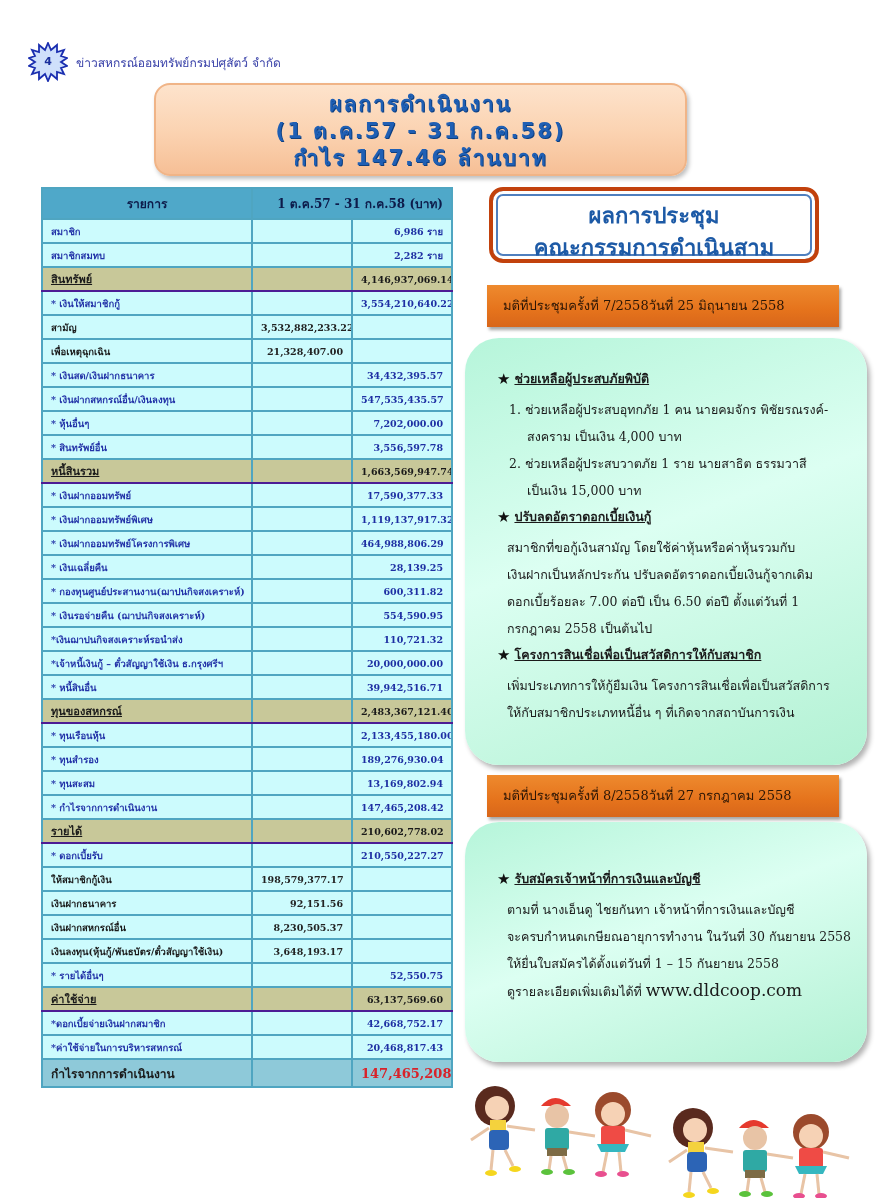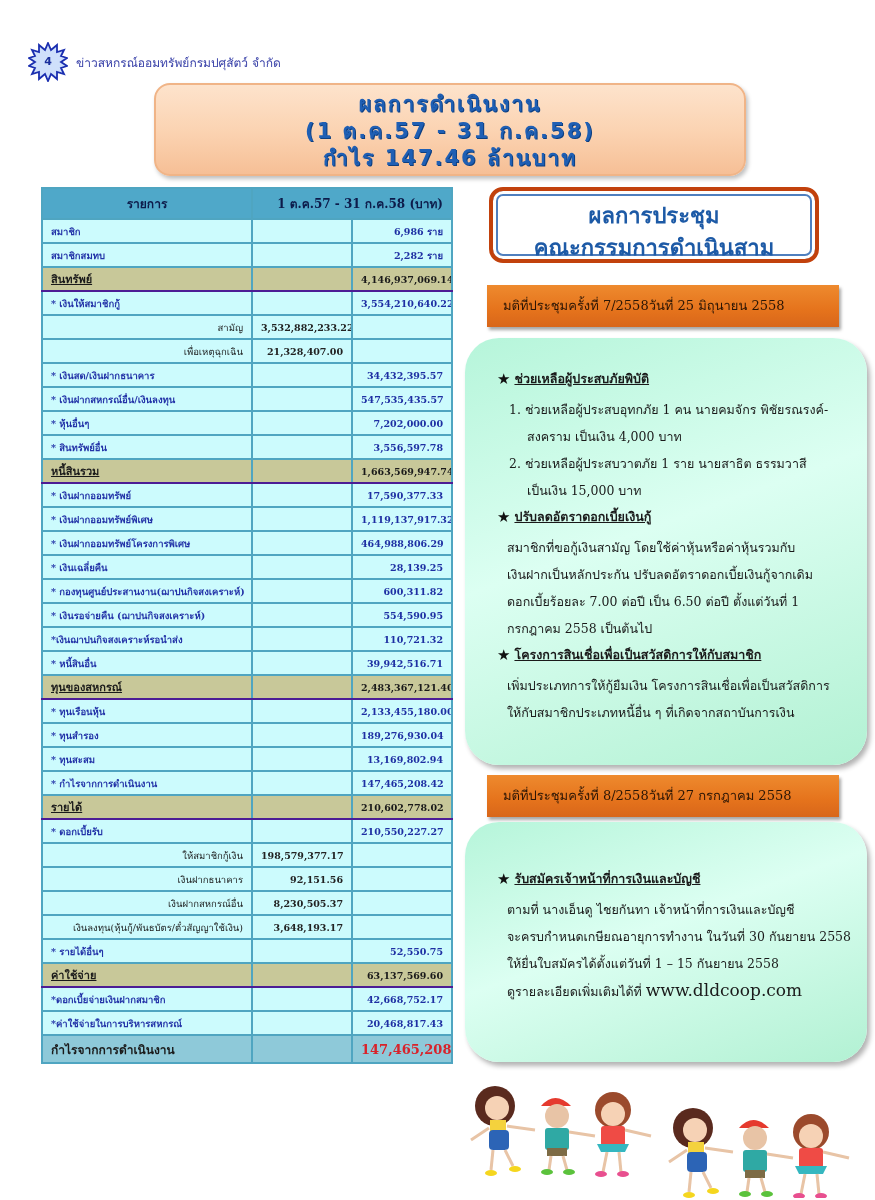--- a/index.html
+++ b/index.html
@@ -7,38 +7,38 @@
   body { position: relative; font-family: "DejaVu Serif", serif; color: #1a1a1a; }
 
   
   .page-header { position: absolute; left: 28px; top: 40px; height: 44px; display: flex; align-items: center; }
   .page-badge { width: 40px; height: 40px; position: relative; }
   .page-badge svg { width: 40px; height: 40px; display: block; }
   .page-badge .num { position: absolute; left: 0; top: 0; width: 40px; height: 40px; line-height: 40px; text-align: center; font-family: "DejaVu Sans", sans-serif; font-size: 11px; font-weight: bold; color: #1a2f9c; }
   .page-header .pub { margin-left: 8px; font-family: "DejaVu Sans", sans-serif; font-size: 12px; color: #3840a8; }
 
   
-  .title-banner { position: absolute; left: 154px; top: 83px; width: 592px; height: 93px; border-radius: 16px;
+  .title-banner { position: absolute; left: 154px; top: 83px; width: 533px; height: 93px; border-radius: 16px;
     background: linear-gradient(180deg, #fde3cc 0%, #fbd2b0 55%, #f6bf96 100%);
     border: 2px solid #f0b487; box-shadow: 2px 3px 4px rgba(0,0,0,0.25);
     text-align: center; padding-top: 6px; }
   .title-banner div { font-family: "DejaVu Sans", sans-serif; font-weight: bold; font-size: 21px; line-height: 27px; color: #1f5fb4; letter-spacing: 2px;
     text-shadow: 1px 1px 0 #0d3f80; }
 
   
   .fin-table { position: absolute; left: 41px; top: 187px; width: 412px; border-collapse: collapse; table-layout: fixed; }
   .fin-table td, .fin-table th { border: 2px solid #4fa5c1; height: 24px; font-size: 9.5px; font-weight: bold; padding: 0 8px; white-space: nowrap; overflow: hidden; }
   .fin-table th { background: #4fa8c9; height: 31px; font-size: 12px; color: #0d1b4a; }
   .fin-table td.c1 { width: 210px; }
   .fin-table td.c2 { width: 110px; text-align: right; color: #222; }
   .fin-table td.c3 { text-align: right; }
   .row-item td { background: #ccfbfd; color: #2333a8; }
   .row-item td.c3 { color: #1e2fa3; }
   .row-sub td { background: #ccfbfd; color: #222; }
-  .row-sub td.c1 { color: #1a1a1a; font-weight: normal; text-align: right; }
+  .row-sub td.c1 { color: #1a1a1a; font-weight: bold; }
   .row-group td { background: #c8c899; border-top: 2px solid #222; border-bottom: 2px solid #4c1d95; color: #1a1a1a; }
   .row-group td.c1 span { text-decoration: underline; font-size: 11px; }
   .row-group td.c3 { color: #1a1a1a; }
   .row-total td { background: #8ec9d9; height: 28px; font-size: 12px; color: #1a1a1a; }
   .row-total td.c3 { color: #d8232a; font-size: 13px; }
 
   
   .meeting-title { position: absolute; left: 489px; top: 187px; width: 330px; height: 76px; border: 4px solid #c2410c; border-radius: 14px;
     background: #fff; box-shadow: inset 0 0 0 3px #fff, inset 0 0 0 5px #4f7fbe; text-align: center; padding-top: 9px; }
   .meeting-title div { font-family: "DejaVu Sans", sans-serif; font-weight: bold; font-size: 22px; line-height: 32px; color: #1d5aa6; }
@@ -174,20 +174,25 @@
       </tr>
       <tr class="row-item">
         <td class="c1">* เงินรอจ่ายคืน (ฌาปนกิจสงเคราะห์)</td>
         <td class="c2"></td>
         <td class="c3">554,590.95</td>
       </tr>
       <tr class="row-item">
         <td class="c1">*เงินฌาปนกิจสงเคราะห์รอนำส่ง</td>
         <td class="c2"></td>
         <td class="c3">110,721.32</td>
+      </tr>
+      <tr class="row-item">
+        <td class="c1">*เจ้าหนี้เงินกู้ – ตั๋วสัญญาใช้เงิน ธ.กรุงศรีฯ</td>
+        <td class="c2"></td>
+        <td class="c3">20,000,000.00</td>
       </tr>
       <tr class="row-item">
         <td class="c1">* หนี้สินอื่น</td>
         <td class="c2"></td>
         <td class="c3">39,942,516.71</td>
       </tr>
       <tr class="row-group">
         <td class="c1"><span>ทุนของสหกรณ์</span></td>
         <td class="c2"></td>
         <td class="c3">2,483,367,121.40</td>

